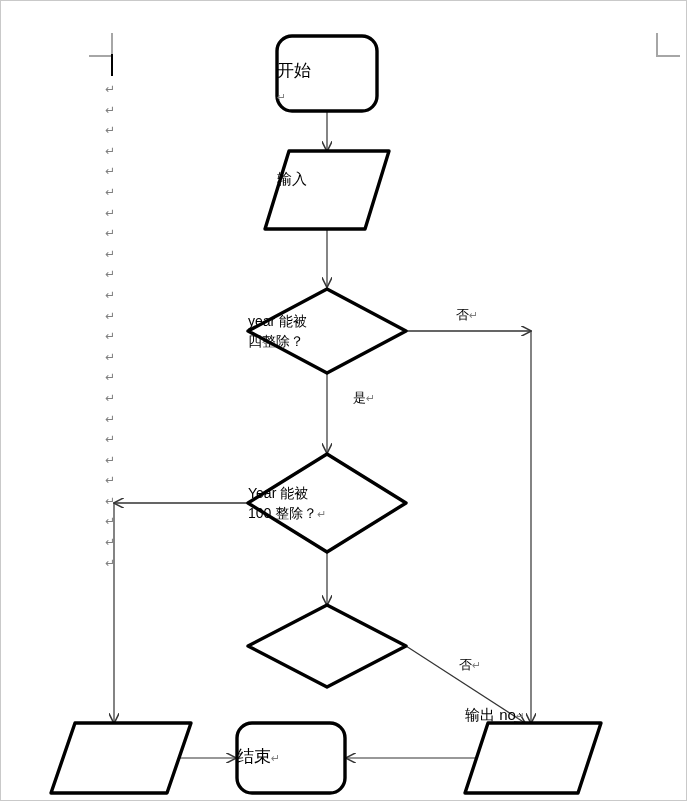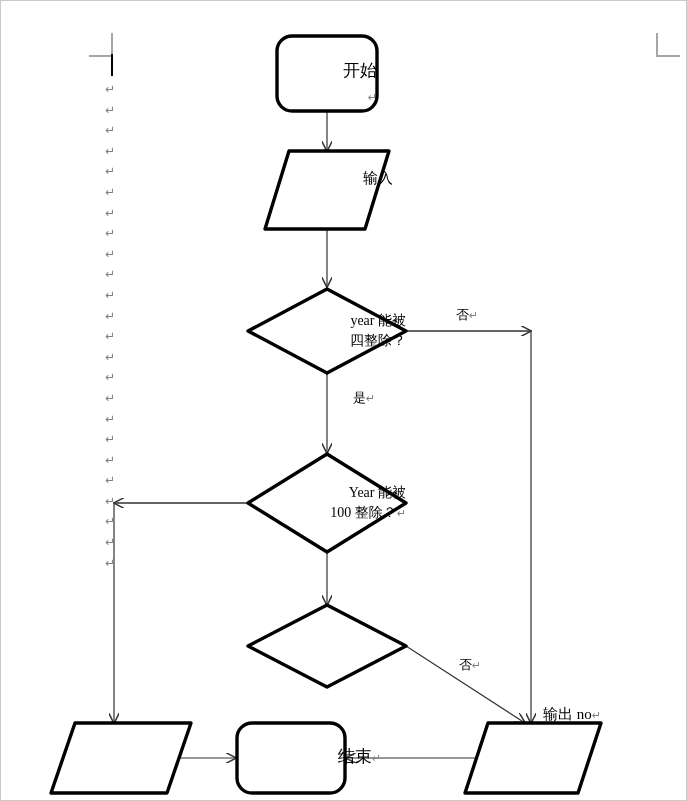--- a/index.html
+++ b/index.html
@@ -23,26 +23,25 @@
   #flow-svg {
     position: absolute;
     left: 0;
     top: 0;
     width: 687px;
     height: 801px;
   }
   
   .node-label {
     position: absolute;
-    text-align: right;
+    text-align: left;
     color: #000000;
     line-height: 1.45;
     white-space: nowrap;
     pointer-events: none;
-    font-family: Liberation Serif, serif;
   }
   .node-label .ln { display: block; }
   .pilcrow {
     color: #808080;
     font-size: 11px;
     vertical-align: baseline;
   }
   
   .t-terminator { font-size: 17px; }
   
@@ -181,39 +180,39 @@
 
       <polygon points="487,722 600,722 577,792 464,792"></polygon>
     </g>
   </svg>
 
   <div class="node-label t-terminator" style="left:276px; top:58px; width:100px;">
     <span class="ln">开始</span>
     <span class="pilcrow">↵</span>
   </div>
 
-  <div class="node-label t-io" style="left:268px; top:167px; width:124px;">
+  <div class="node-label t-io" style="left:276px; top:167px; width:124px;">
     <span class="ln">输入</span>
   </div>
 
   <div class="node-label t-decision" style="left:247px; top:310px; width:158px;">
     <span class="ln">year 能被</span>
     <span class="ln">四整除？</span>
   </div>
 
   <div class="node-label t-decision" style="left:247px; top:482px; width:158px;">
     <span class="ln">Year 能被</span>
     <span class="ln"><span>100 整除？</span><span class="pilcrow">↵</span></span>
   </div>
 
   <div class="node-label t-decision-small" style="left:247px; top:625px; width:158px;">
   </div>
 
 
-  <div class="node-label t-terminator" style="left:236px; top:744px; width:108px;padding-left:36px;">
+  <div class="node-label t-terminator" style="left:236px; top:744px; width:108px;">
     <span>结束</span><span class="pilcrow">↵</span>
   </div>
 
   <div class="node-label t-io" style="left:464px; top:703px; width:136px;">
     <span>输出 no</span><span class="pilcrow">↵</span>
   </div>
 
   <div class="edge-label" style="left:455px; top:305px;">
     <span class="misspelled">否</span><span class="pilcrow">↵</span>
   </div>

